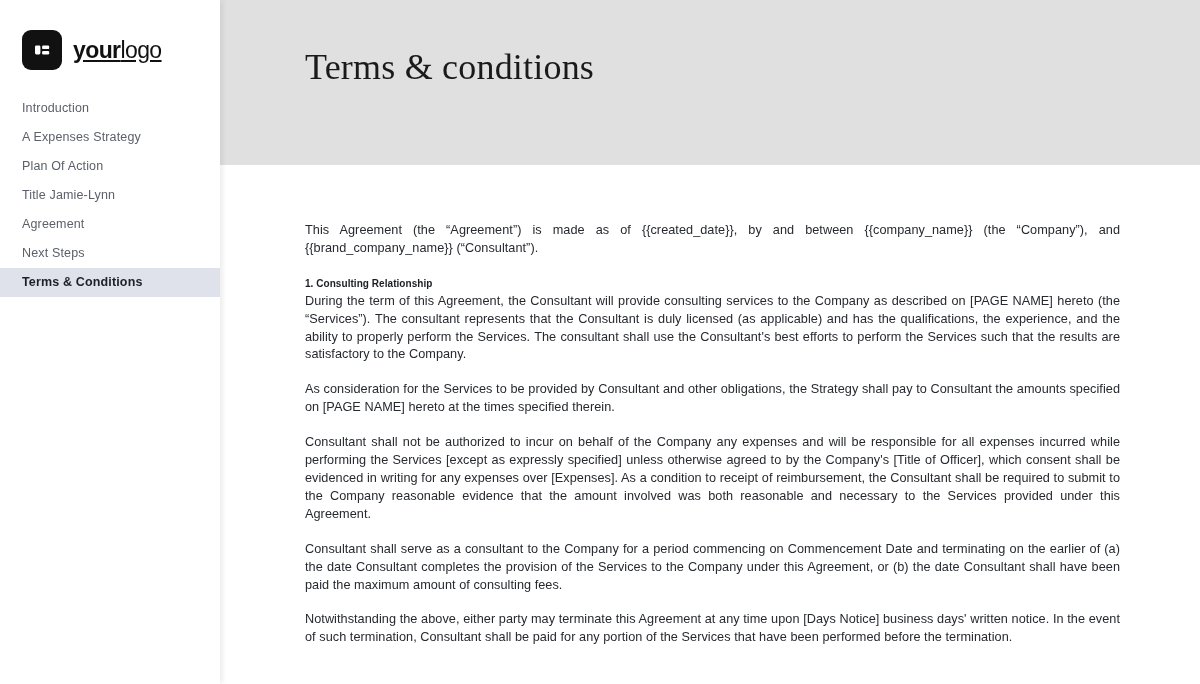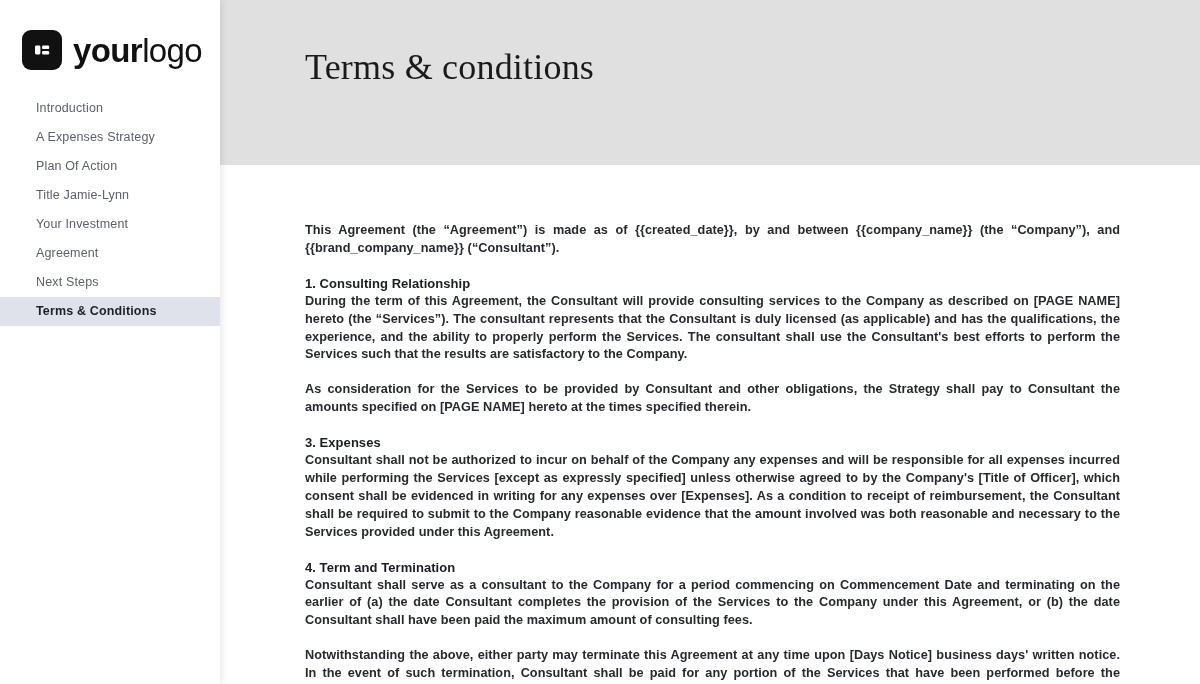--- a/index.html
+++ b/index.html
@@ -46,39 +46,40 @@
     border-radius: 9px;
     background: #111111;
     display: flex;
     align-items: center;
     justify-content: center;
     flex: 0 0 auto;
   }
   .logo-mark svg { display: block; }
 
   .logo-text {
-    font-size: 33px;
+    font-size: 23px;
     letter-spacing: -0.6px;
     color: #111111;
     line-height: 1;
     white-space: nowrap;
+    text-decoration: underline;
   }
   .logo-text .lt-bold { font-weight: 700; }
   .logo-text .lt-light { font-weight: 400; }
 
   .nav {
     margin-top: 20px;
   }
 
   .nav-item {
     display: block;
     width: 100%;
     height: 29px;
     line-height: 29px;
-    padding-left: 36px;
+    padding-left: 22px;
     font-size: 12.5px;
     color: #5c6069;
     letter-spacing: 0.15px;
     white-space: nowrap;
     cursor: pointer;
   }
   .nav-item.active {
     background: #dfe2ea;
     color: #1d2026;
     font-weight: 700;
@@ -114,25 +115,24 @@
   #doc-body {
     padding: 57px 80px 0 85px;
   }
 
   .para {
     font-size: 12.7px;
     line-height: 17.9px;
     color: #26292e;
     text-align: justify;
     letter-spacing: 0.05px;
-    font-weight: bold;
   }
 
   .sec-title {
-    font-size: 13px;
+    font-size: 10px;
     line-height: 17.9px;
     font-weight: 700;
     color: #1a1d22;
     letter-spacing: 0.05px;
   }
 
   .gap-lg { height: 17px; }
   .gap-md { height: 17px; }
 </style>
 </head>
@@ -153,21 +153,20 @@
       <span class="logo-text">
         <span class="lt-bold">your</span><span class="lt-light">logo</span>
       </span>
     </div>
 
     <nav class="nav">
       <div class="nav-item">Introduction</div>
       <div class="nav-item">A Expenses Strategy</div>
       <div class="nav-item">Plan Of Action</div>
       <div class="nav-item">Title Jamie-Lynn</div>
-      <div class="nav-item">Your Investment</div>
       <div class="nav-item">Agreement</div>
       <div class="nav-item">Next Steps</div>
       <div class="nav-item active">Terms &amp; Conditions</div>
     </nav>
 
   </aside>
 
   <section id="main">
 
     <div id="page-header">
@@ -182,26 +181,24 @@
 
       <h2 class="sec-title">1. Consulting Relationship</h2>
       <p class="para">During the term of this Agreement, the Consultant will provide consulting services to the Company as described on [PAGE NAME] hereto (the “Services”).  The consultant represents that the Consultant is duly licensed (as applicable) and has the qualifications, the experience, and the ability to properly perform the Services. The consultant shall use the Consultant's best efforts to perform the Services such that the results are satisfactory to the Company.</p>
 
       <div class="gap-md"></div>
 
       <p class="para">As consideration for the Services to be provided by Consultant and other obligations, the Strategy shall pay to Consultant the amounts specified on [PAGE NAME] hereto at the times specified therein.</p>
 
       <div class="gap-md"></div>
 
-      <h2 class="sec-title">3. Expenses</h2>
       <p class="para">Consultant shall not be authorized to incur on behalf of the Company any expenses and will be responsible for all expenses incurred while performing the Services [except as expressly specified] unless otherwise agreed to by the Company's [Title of Officer], which consent shall be evidenced in writing for any expenses over [Expenses]. As a condition to receipt of reimbursement, the Consultant shall be required to submit to the Company reasonable evidence that the amount involved was both reasonable and necessary to the Services provided under this Agreement.</p>
 
       <div class="gap-md"></div>
 
-      <h2 class="sec-title">4. Term and Termination</h2>
       <p class="para">Consultant shall serve as a consultant to the Company for a period commencing on Commencement Date and terminating on the earlier of (a) the date Consultant completes the provision of the Services to the Company under this Agreement, or (b) the date Consultant shall have been paid the maximum amount of consulting fees.</p>
 
       <div class="gap-md"></div>
 
       <p class="para">Notwithstanding the above, either party may terminate this Agreement at any time upon [Days Notice] business days' written notice. In the event of such termination, Consultant shall be paid for any portion of the Services that have been performed before the termination.</p>
 
     </div>
 
   </section>
 

